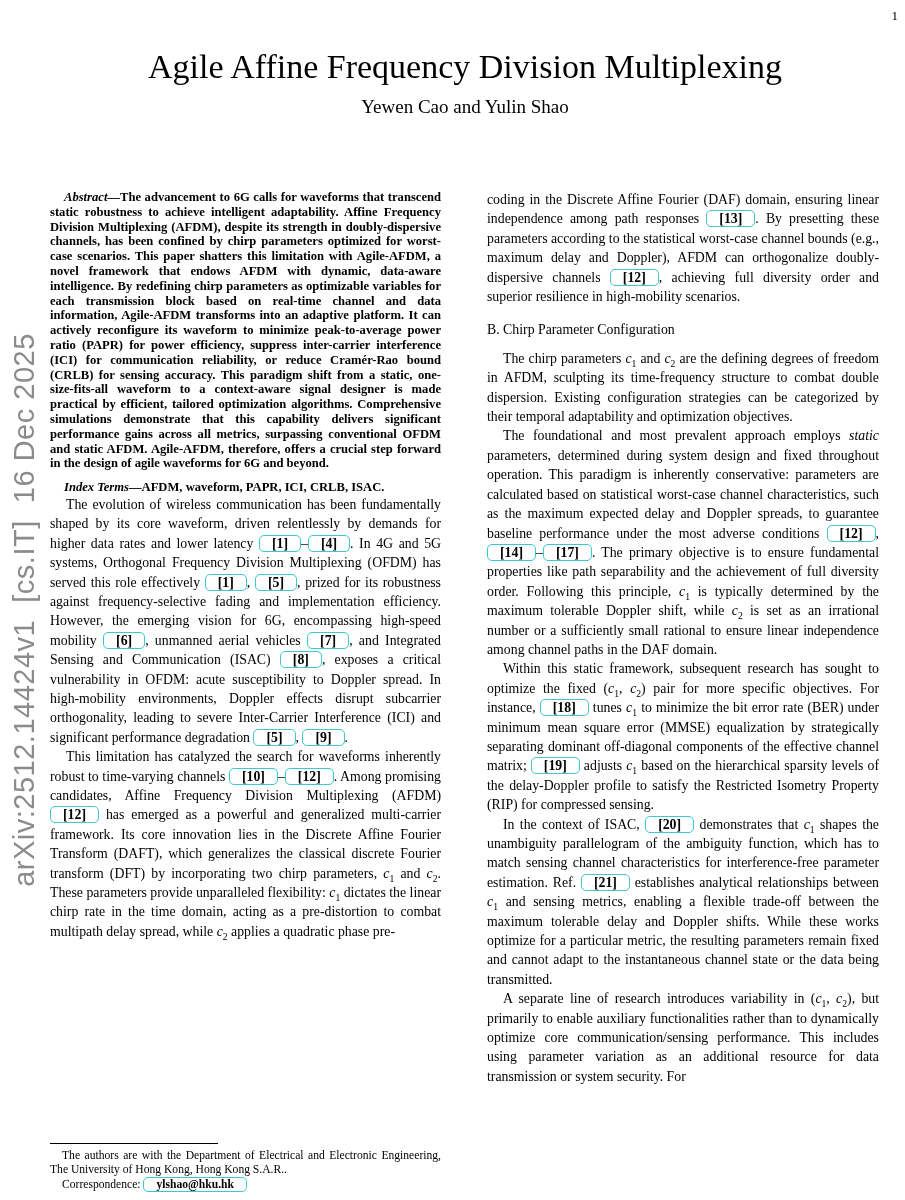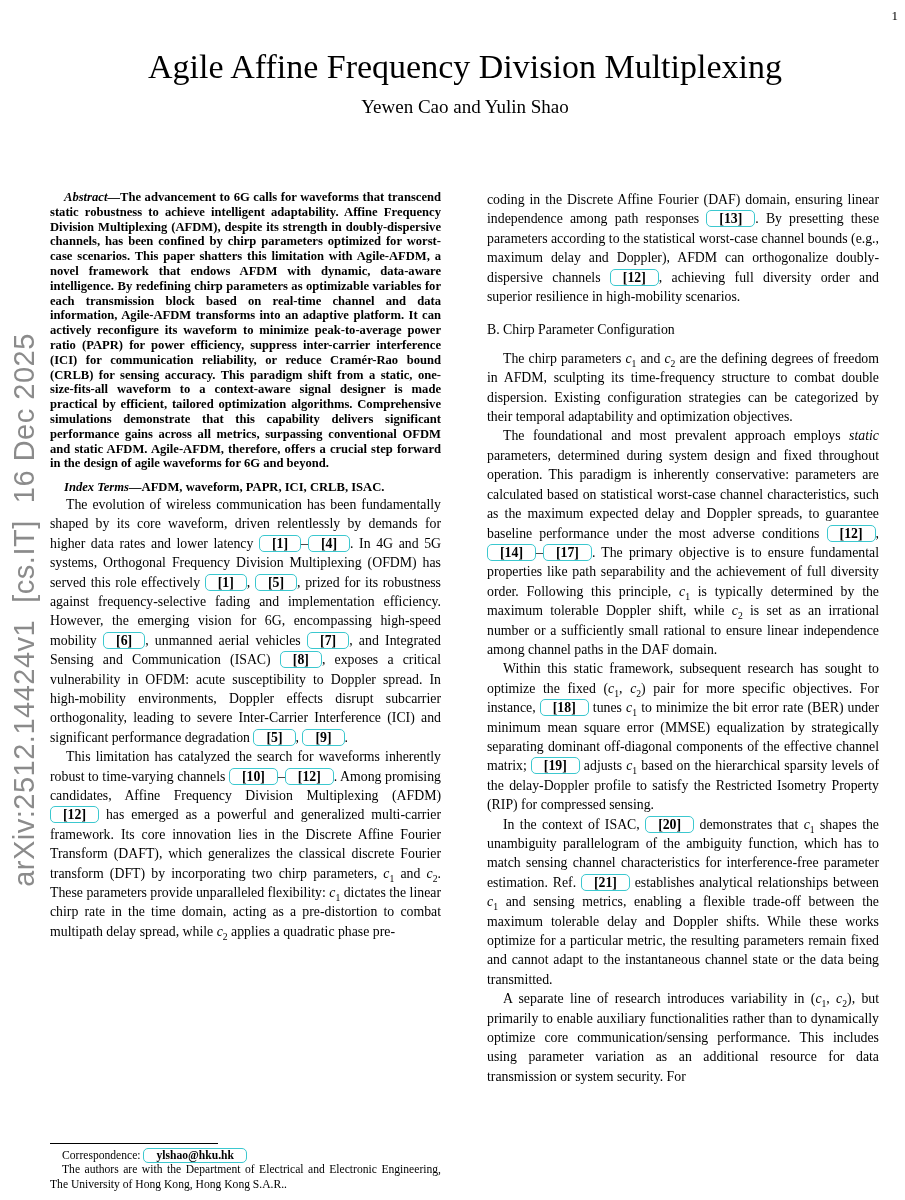--- a/index.html
+++ b/index.html
@@ -149,17 +149,17 @@
 
     <p class="body-par">The chirp parameters <span class="math"><i>c</i><sub>1</sub></span> and <span class="math"><i>c</i><sub>2</sub></span> are the defining degrees of freedom in AFDM, sculpting its time-frequency structure to combat double dispersion. Existing configuration strategies can be categorized by their temporal adaptability and optimization objectives.</p>
     <p class="body-par">The foundational and most prevalent approach employs <i>static</i> parameters, determined during system design and fixed throughout operation. This paradigm is inherently conservative: parameters are calculated based on statistical worst-case channel characteristics, such as the maximum expected delay and Doppler spreads, to guarantee baseline performance under the most adverse conditions <a class="cite">[12]</a>, <a class="cite">[14]</a>–<a class="cite">[17]</a>. The primary objective is to ensure fundamental properties like path separability and the achievement of full diversity order. Following this principle, <span class="math"><i>c</i><sub>1</sub></span> is typically determined by the maximum tolerable Doppler shift, while <span class="math"><i>c</i><sub>2</sub></span> is set as an irrational number or a sufficiently small rational to ensure linear independence among channel paths in the DAF domain.</p>
     <p class="body-par">Within this static framework, subsequent research has sought to optimize the fixed <span class="math">(<i>c</i><sub>1</sub>, <i>c</i><sub>2</sub>)</span> pair for more specific objectives. For instance, <a class="cite">[18]</a> tunes <span class="math"><i>c</i><sub>1</sub></span> to minimize the bit error rate (BER) under minimum mean square error (MMSE) equalization by strategically separating dominant off-diagonal components of the effective channel matrix; <a class="cite">[19]</a> adjusts <span class="math"><i>c</i><sub>1</sub></span> based on the hierarchical sparsity levels of the delay-Doppler profile to satisfy the Restricted Isometry Property (RIP) for compressed sensing.</p>
     <p class="body-par">In the context of ISAC, <a class="cite">[20]</a> demonstrates that <span class="math"><i>c</i><sub>1</sub></span> shapes the unambiguity parallelogram of the ambiguity function, which has to match sensing channel characteristics for interference-free parameter estimation. Ref. <a class="cite">[21]</a> establishes analytical relationships between <span class="math"><i>c</i><sub>1</sub></span> and sensing metrics, enabling a flexible trade-off between the maximum tolerable delay and Doppler shifts. While these works optimize for a particular metric, the resulting parameters remain fixed and cannot adapt to the instantaneous channel state or the data being transmitted.</p>
     <p class="body-par">A separate line of research introduces variability in <span class="math">(<i>c</i><sub>1</sub>, <i>c</i><sub>2</sub>)</span>, but primarily to enable auxiliary functionalities rather than to dynamically optimize core communication/sensing performance. This includes using parameter variation as an additional resource for data transmission or system security. For</p>
   </div>
 
   <div class="footnote">
     <div class="footnote-rule"></div>
+    <p>The authors are with the Department of Electrical and Electronic Engineering, The University of Hong Kong, Hong Kong S.A.R..</p>
     <p><span>Correspondence: </span><a class="cite">ylshao@hku.hk</a></p>
-    <p>The authors are with the Department of Electrical and Electronic Engineering, The University of Hong Kong, Hong Kong S.A.R..</p>
   </div>
 
 </div>
 
 </body></html>

